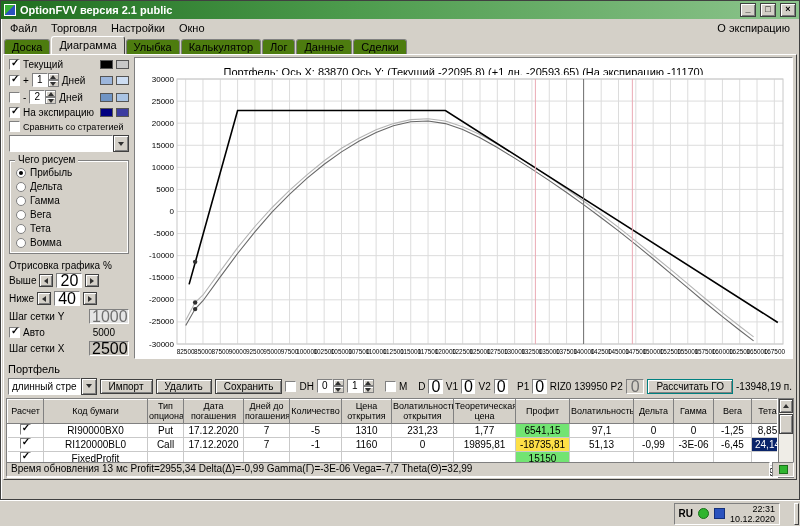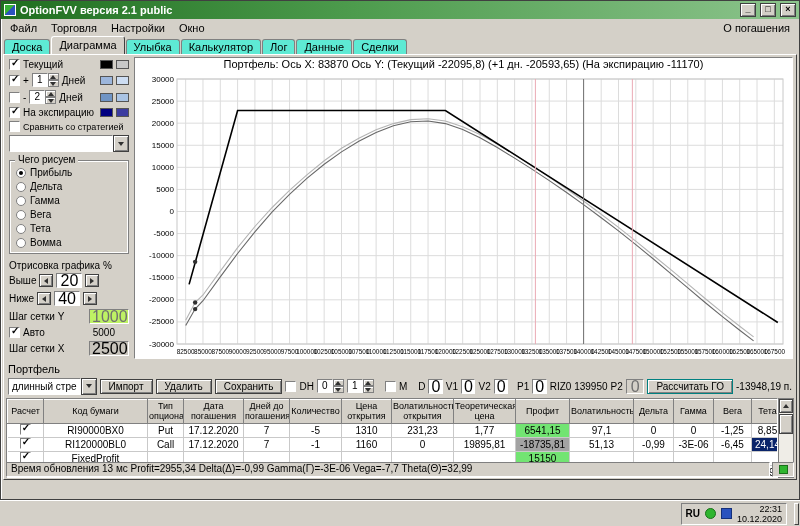--- a/index.html
+++ b/index.html
@@ -14,21 +14,21 @@
   .titlebar .ttl{font-size:11px;font-weight:bold;flex:1;white-space:nowrap;overflow:hidden;}
   .appicon{width:12px;height:12px;background:linear-gradient(135deg,#38b038 50%,#2a52be 50%);
     border:1px solid #fff;flex:none;}
   .winbtn{width:16px;height:14px;background:#d4d0c8;border:1px solid #404040;
     box-shadow:inset 1px 1px 0 #fff,inset -1px -1px 0 #808080;font-size:9px;line-height:11px;
     text-align:center;color:#000;flex:none;font-weight:bold;}
   .menubar{height:17px;display:flex;align-items:center;font-size:11px;padding:0 2px;}
   .menu-item{padding:1px 7px;}
   .menu-right{margin-left:auto;padding:1px 7px;}
   .tabbar{height:18px;display:flex;align-items:flex-end;padding-left:3px;}
-  .tab{height:15px;line-height:14px;padding:0 7px;font-size:11px;background:#5eead4;
+  .tab{height:15px;line-height:14px;padding:0 7px;font-size:11px;background:#4d7c0f;
     border:1px solid #808080;border-bottom:none;border-radius:3px 3px 0 0;margin-right:1px;}
   .tab.active{height:18px;line-height:17px;background:#d4d0c8;border-color:#fff #404040 #d4d0c8 #fff;
     position:relative;z-index:2;}
   .page{position:absolute;top:53px;left:2px;right:2px;bottom:19px;background:#d4d0c8;
     border:1px solid;border-color:#fff #404040 #404040 #fff;text-decoration:underline;}
   
   .btn3d{background:#d4d0c8;border:1px solid #404040;box-shadow:inset 1px 1px 0 #fff,inset -1px -1px 0 #808080;
     font-size:10px;padding:1px 8px;white-space:nowrap;font-family:inherit;}
   .field{background:#fff;border:1px solid;border-color:#808080 #fff #fff #808080;
     font-size:16px;padding:0 2px;line-height:13px;white-space:nowrap;overflow:hidden;}
@@ -65,57 +65,57 @@
   .group{position:relative;border:1px solid #808080;box-shadow:inset 0 0 0 1px #fff;
     margin:8px 0 6px 0;padding:6px 4px 2px 6px;}
   .gtitle{position:absolute;top:-7px;left:5px;background:#d4d0c8;padding:0 3px;font-size:10px;}
   .radio-row{display:flex;align-items:center;gap:4px;margin-bottom:3px;}
   .pct-title{margin:4px 0 2px 0;font-size:10px;}
   .num-right{margin-left:auto;}
   .graylab{color:#707070;}
   
   .chart-panel{position:absolute;left:130px;top:2px;right:3px;height:302px;background:#fff;
     border:1px solid;border-color:#808080 #fff #fff #808080;}
-  .chart-title{font-size:11px;text-align:center;padding-top:0;height:17px;white-space:nowrap;overflow:hidden;}
+  .chart-title{font-size:11px;text-align:center;padding-top:8px;height:17px;white-space:nowrap;overflow:hidden;}
   #chartsvg{display:block;margin-left:2px;}
   #chartsvg text{font-family:"Liberation Sans",sans-serif;}
   
   .portfolio{position:absolute;left:2px;right:2px;top:308px;bottom:1px;}
   .pf-label{font-size:11px;padding:0 2px;height:13px;}
   .toolbar{display:flex;align-items:center;gap:3px;height:20px;padding:0 2px;font-size:10px;}
   .toolbar .lab{white-space:nowrap;}
   .tb-field{width:22px;text-align:center;}
   .go-btn{border:1px solid #008080;color:#000;}
   .go-val{font-size:10px;white-space:nowrap;}
   .tablewrap{position:absolute;left:0;right:16px;top:35px;bottom:0;overflow:hidden;
     border:1px solid;border-color:#808080 #fff #fff #808080;background:#fff;}
   table{border-collapse:collapse;table-layout:fixed;width:774px;}
   th{background:#d4d0c8;border:1px solid;border-color:#fff #808080 #808080 #fff;
     font-size:9px;font-weight:normal;line-height:1.1;padding:1px;height:24px;overflow:hidden;}
   td{border-right:1px solid #c9c9c9;border-bottom:1px solid #c9c9c9;font-size:10px;
     text-align:center;height:14px;padding:0 1px;white-space:nowrap;overflow:hidden;background:#fff;}
   td.p-pos{background:#72e472;}
-  td.p-neg{background:#a3a3a3;}
+  td.p-neg{background:#fde047;}
   td.sel{background:#0a246a;color:#fff;}
   .vscroll{position:absolute;right:0;top:35px;bottom:0;width:16px;background:#efede7;
     border:1px solid #808080;display:flex;flex-direction:column;align-items:center;}
   .vs-btn{width:14px;height:14px;background:#d4d0c8;border:1px solid #404040;
     box-shadow:inset 1px 1px 0 #fff,inset -1px -1px 0 #808080;display:flex;align-items:center;justify-content:center;flex:none;}
   .vs-thumb{width:14px;height:20px;background:#d4d0c8;border:1px solid #404040;
     box-shadow:inset 1px 1px 0 #fff,inset -1px -1px 0 #808080;margin-top:1px;}
   
   .statusbar{position:absolute;left:2px;right:2px;bottom:2px;height:15px;display:flex;gap:2px;}
   .spanel{border:1px solid;border-color:#808080 #fff #fff #808080;background:#d4d0c8;
     font-size:10px;padding:0 4px;line-height:12px;white-space:nowrap;overflow:hidden;}
   .s-main{flex:1;}
   .s-right{width:22px;display:flex;align-items:center;justify-content:center;}
   .s-dot{width:9px;height:9px;background:#2fb52f;border:1px solid #1a701a;}
   .taskbar{position:absolute;left:0;top:500px;width:800px;height:26px;background:#d4d0c8;
     border-top:1px solid #fff;display:flex;align-items:center;}
-  .tray{margin-left:auto;height:22px;margin-right:7px;display:flex;align-items:center;gap:5px;
+  .tray{margin-left:auto;height:22px;margin-right:14px;display:flex;align-items:center;gap:5px;
     border:1px solid;border-color:#808080 #fff #fff #808080;padding:0 4px;}
   .tray-lang{font-size:10px;font-weight:bold;}
   .tray-ico1{width:11px;height:11px;border-radius:50%;background:#2fb52f;border:1px solid #1a701a;}
   .tray-ico2{width:11px;height:11px;background:#2a52be;border:1px solid #15307a;}
   .clock{font-size:9px;line-height:10px;text-align:right;}
   .desk-sliver{width:5px;height:22px;background:#d4d0c8;border:1px solid;border-color:#fff #404040 #404040 #fff;margin-right:1px;}
 </style>
 </head>
 <body>
 
@@ -130,21 +130,21 @@
       <div class="winbtn">×</div>
     </div>
 
     <div class="menubar">
       <span id="menu-items" style="display:flex">
           <span class="menu-item">Файл</span>
           <span class="menu-item">Торговля</span>
           <span class="menu-item">Настройки</span>
           <span class="menu-item">Окно</span>
         </span>
-      <span class="menu-right">О погашения</span>
+      <span class="menu-right">О экспирацию</span>
     </div>
 
     <div class="tabbar" id="tabbar">
         <span class="tab">Доска</span>
         <span class="tab active">Диаграмма</span>
         <span class="tab">Улыбка</span>
         <span class="tab">Калькулятор</span>
         <span class="tab">Лог</span>
         <span class="tab">Данные</span>
         <span class="tab">Сделки</span>
@@ -267,21 +267,21 @@
               <span class="tlf"></span>
             </span>
           <span class="field" style="width:26px;text-align:center">40</span>
           <span class="sbtn">
               <span class="trt"></span>
             </span>
         </div>
 
         <div class="side-row">
           <span>Шаг сетки Y</span>
-          <span class="field num-right graylab" style="width:40px;background:#bef264;">1000</span>
+          <span class="field num-right graylab" style="width:40px;background:#e5e5e5;">1000</span>
         </div>
         <div class="side-row">
           <span class="cb checked"></span>
           <span>Авто</span>
           <span class="num-right" style="padding-right:14px">5000</span>
         </div>
         <div class="side-row">
           <span>Шаг сетки X</span>
           <span class="field num-right" style="width:40px;background:#c8c4bc;text-align:left">2500</span>
         </div>

